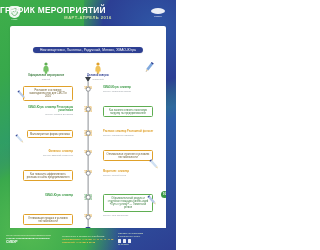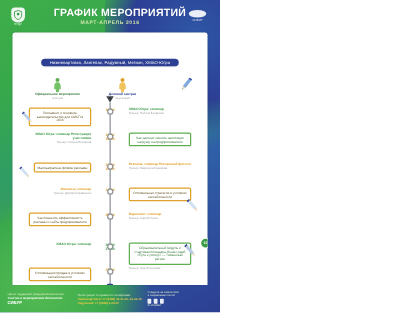--- a/index.html
+++ b/index.html
@@ -38,21 +38,21 @@
     background:#ffffff;opacity:.92;
     display:flex;align-items:center;justify-content:center;
   }
   .logo-shield svg{display:block;}
   .logo-cap{
     margin-top:1px;font-size:2.4px;letter-spacing:.1px;color:#ffffff;
     line-height:1;white-space:nowrap;opacity:.9;
   }
 
   .title{
-    position:absolute;left:0;top:6px;width:192px;text-align:center;
+    position:absolute;left:0;top:6px;width:192px;
     color:#ffffff;font-weight:bold;font-size:8.4px;letter-spacing:.25px;
     line-height:1;text-shadow:0 0 1px rgba(0,0,0,.12);
   }
   .subtitle{
     position:absolute;left:0;top:16px;width:176px;text-align:center;
     color:#cfe3a8;font-size:4px;letter-spacing:.5px;line-height:1;font-weight:bold;
   }
   .brandmark{
     position:absolute;right:8px;top:6px;width:20px;height:14px;
     display:flex;flex-direction:column;align-items:center;justify-content:center;

